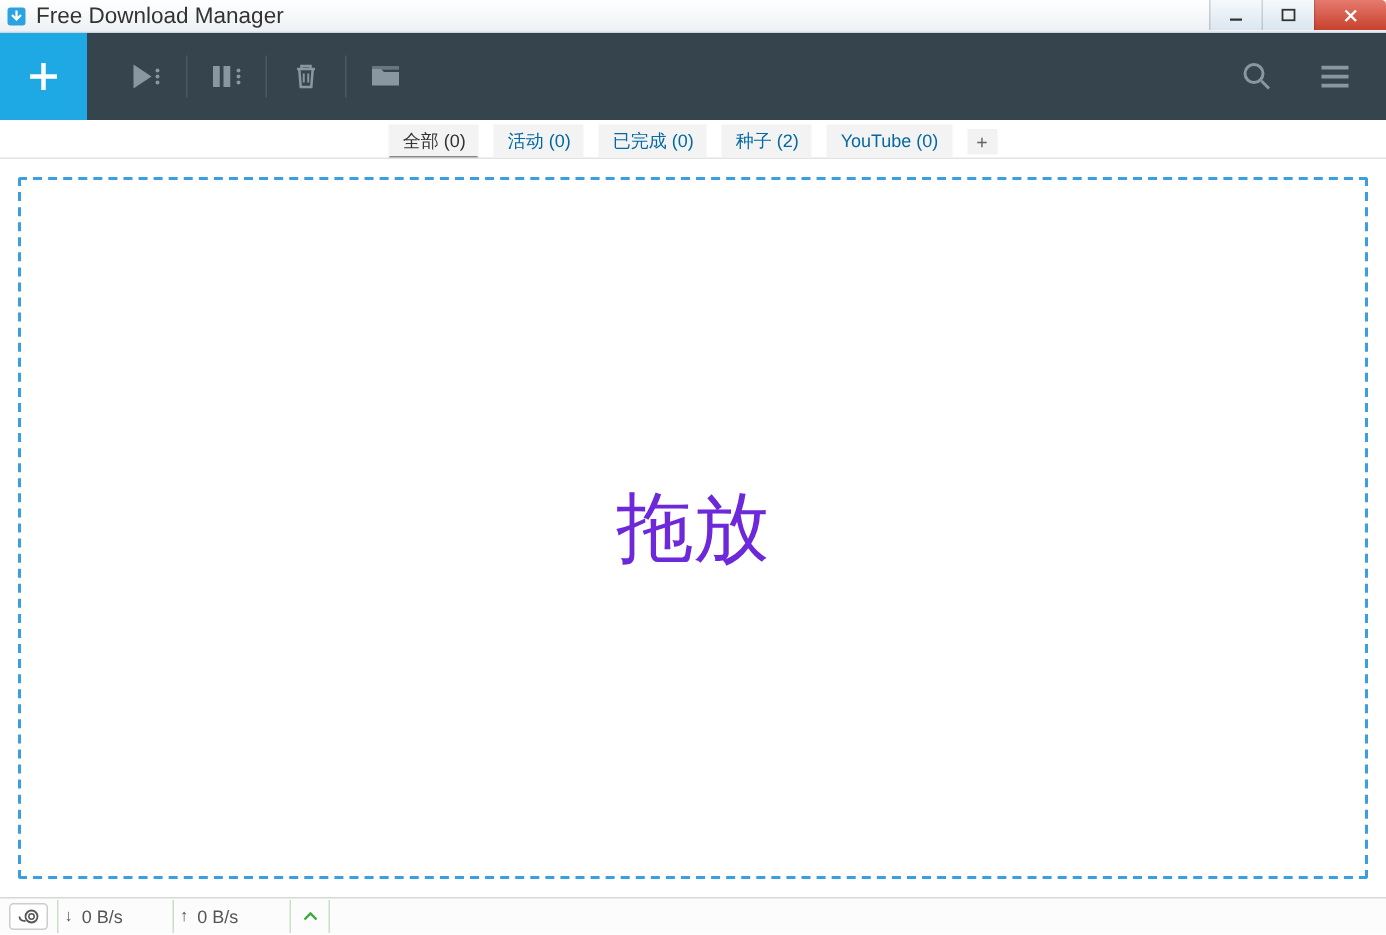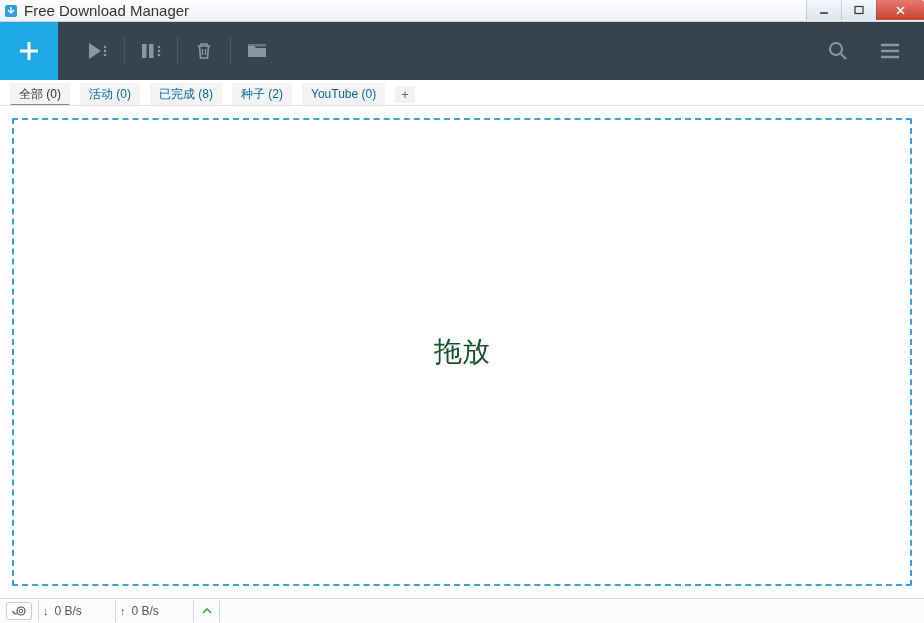--- a/index.html
+++ b/index.html
@@ -15,28 +15,28 @@
 
 .toolbar { height: 58px; background: #36444e; display: flex; align-items: stretch; }
 .add-btn { width: 58px; background: #1fa9e4; display: flex; align-items: center; justify-content: center; cursor: pointer; }
 .tb-group { display: flex; align-items: center; margin-left: 14px; gap: 0; }
 .tb-btn { width: 52px; height: 58px; display: flex; align-items: center; justify-content: center; cursor: pointer; position: relative; }
 .tb-sep { width: 1px; height: 28px; background: #4a5862; }
 .tb-spacer { flex: 1; }
 .tb-right { display: flex; align-items: center; padding-right: 8px; }
 .icon-fill { fill: #8b97a0; }
 
-.filter-bar { height: 26px; background: #fff; display: flex; align-items: center; padding: 3px 10px 0; gap: 10px; border-bottom: 1px solid #e3e3e3; }
+.filter-bar { height: 26px; background: #fff; display: flex; align-items: center; padding: 3px 10px 0; gap: 10px; border-bottom: 1px solid #e3e3e3; justify-content: center; }
 .filter-tab { font-size: 12px; color: #0369a1; background: #f3f3f3; padding: 2px 8px; border: 1px solid transparent; cursor: pointer; line-height: 16px; }
 .filter-tab.active { border-bottom: 1px solid #888; color: #333; }
 .filter-add { width: 20px; text-align: center; font-size: 13px; color: #666; background: #f2f2f2; padding: 1px 5px; cursor: pointer; }
 
 .main-area { height: 492px; padding: 12px; background: #fff; }
 .drop-zone { width: 100%; height: 100%; border: 2px dashed #3a9fe0; border-radius: 2px; display: flex; flex-direction: column; align-items: center; justify-content: center; }
-.drop-title { font-size: 28px; color: #14532d; font-weight: 400; font-family: "SimSun", serif; }
+.drop-title { font-size: 51px; color: #6d28d9; font-weight: 400; font-family: "SimSun", serif; }
 .drop-sub { font-size: 20px; color: #5ba7d4; margin-top: 12px; }
 
 .status-bar { height: 25px; border-top: 1px solid #d8d8d8; background: #fcfcfc; display: flex; align-items: center; padding: 0 6px; font-size: 12px; color: #555; }
 .snail { width: 26px; height: 18px; border: 1px solid #ccc; border-radius: 3px; display: flex; align-items: center; justify-content: center; margin-right: 6px; background: #fff; cursor: pointer; }
 .speed-box { border: 0 solid #ccc; padding: 0 4px; display: flex; align-items: center; height: 22px; }
 .speed-box.dn { border-left: 1px solid #c8e0c8; border-right: 1px solid #c8e0c8; width: 78px; }
 .speed-box.up { width: 78px; border-right: 1px solid #c8e0c8; }
 .speed-arrow { margin-right: 6px; font-size: 11px; }
 .status-toggle { width: 26px; text-align: center; color: #3aa83a; cursor: pointer; font-size: 10px; border-right: 1px solid #c8e0c8; height: 22px; display: flex; align-items: center; justify-content: center; }
 </style>
@@ -127,21 +127,21 @@
           <line x1="2" y1="9" x2="20" y2="9" stroke="#8b97a0" stroke-width="2.5"></line>
           <line x1="2" y1="15" x2="20" y2="15" stroke="#8b97a0" stroke-width="2.5"></line>
         </svg>
     </div>
   </div>
 </div>
 
 <div class="filter-bar">
   <span class="filter-tab active">全部 (0)</span>
   <span class="filter-tab">活动 (0)</span>
-  <span class="filter-tab">已完成 (8)</span>
+  <span class="filter-tab">已完成 (0)</span>
   <span class="filter-tab">种子 (2)</span>
   <span class="filter-tab">YouTube (0)</span>
   <span class="filter-add">+</span>
 </div>
 
 <div class="main-area">
   <div class="drop-zone">
     <div class="drop-title">拖放</div>
   </div>
 </div>

